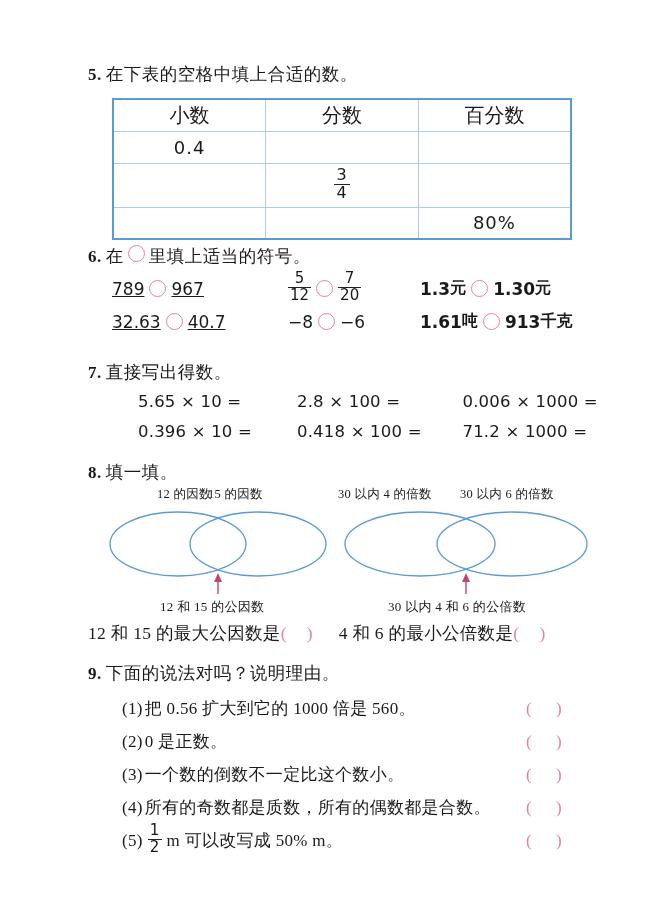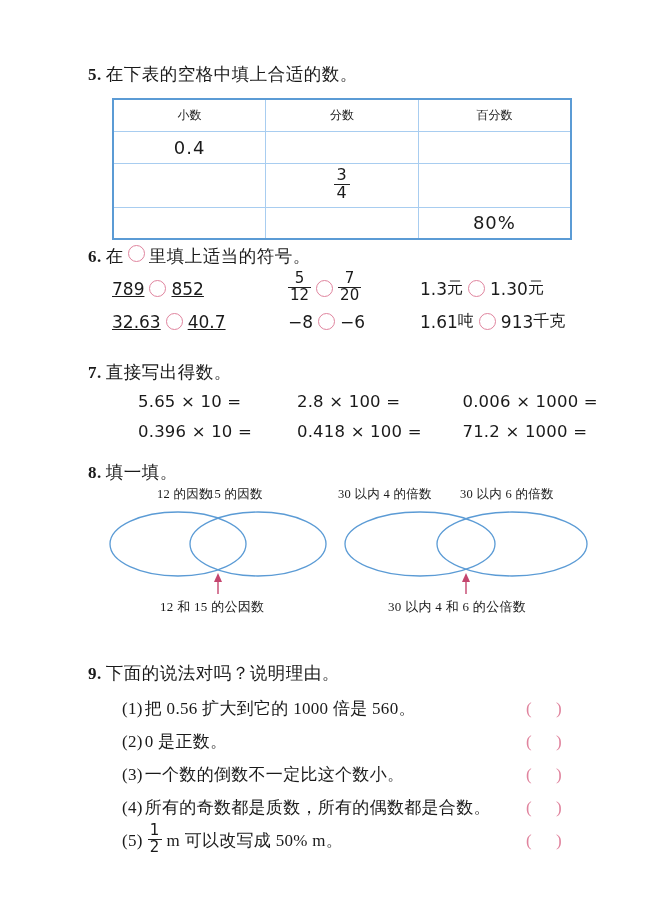--- a/index.html
+++ b/index.html
@@ -39,21 +39,21 @@
     width: 460px;
     border-collapse: collapse;
     border: 2px solid #5b9bd5;
     table-layout: fixed;
   }
   #q5-table td {
     border: 1px solid #a8cdf0;
     height: 32px;
     text-align: center;
     vertical-align: middle;
-    font-size: 12px;
+    font-size: 20px;
     font-family: Liberation Serif, serif;
   }
   #q5-table td.val {
     font-family: "DejaVu Sans", sans-serif;
     font-size: 18px;
     letter-spacing: 1px;
   }
   #q5-table tr.tall td { height: 44px; }
 
   
@@ -90,21 +90,21 @@
   }
   .q6cell {
     display: flex;
     align-items: center;
     font-family: "DejaVu Sans", sans-serif;
     font-size: 17px;
   }
   .q6cell .cn { font-family: "Liberation Serif", serif; font-size: 16px; }
   .col-a { width: 176px; text-decoration: underline; }
   .col-b { width: 132px; }
-  .col-c { width: 172px; }
+  .col-c { width: 172px; font-weight: bold; }
   .ocircle {
     display: inline-block;
     width: 17px;
     height: 17px;
     border: 1.6px solid #e0849e;
     border-radius: 50%;
     margin: 0 5px;
     flex: 0 0 auto;
   }
 
@@ -230,21 +230,21 @@
     <span class="ocircle" style="margin:0 4px;"></span>
     <span>里填上适当的符号。</span>
   </div>
 
   <div id="q6-rows">
 
     <div class="q6row">
       <div class="q6cell col-a">
         <span>789</span>
         <span class="ocircle"></span>
-        <span>852</span>
+        <span>967</span>
       </div>
       <div class="q6cell col-b">
         <span class="frac sm">
           <span class="num">5</span>
           <span class="den">12</span>
         </span>
         <span class="ocircle"></span>
         <span class="frac sm">
           <span class="num">7</span>
           <span class="den">20</span>
@@ -321,20 +321,23 @@
       <ellipse cx="320" cy="42" rx="75" ry="32" fill="none" stroke="#5b9bd5" stroke-width="1.3"></ellipse>
       <ellipse cx="412" cy="42" rx="75" ry="32" fill="none" stroke="#5b9bd5" stroke-width="1.3"></ellipse>
       <line x1="366" y1="92" x2="366" y2="76" stroke="#c4456e" stroke-width="1.4"></line>
       <polygon points="366,71 362,80 370,80" fill="#c4456e"></polygon>
     </svg>
 
     <span class="venn-cap" style="left:44px; top:112px;">12 和 15 的公因数</span>
     <span class="venn-cap" style="left:272px; top:112px;">30 以内 4 和 6 的公倍数</span>
   </div>
 
+  <div id="q8-line">
+    <span>12 和 15 的最大公因数是</span><span class="paren">(    )</span><span style="display:inline-block;width:18px;"></span><span>4 和 6 的最小公倍数是</span><span class="paren">(    )</span>
+  </div>
 
   <div id="q9" class="qhead">
     <span class="qnum">9.</span>
     <span class="qtext">下面的说法对吗？说明理由。</span>
   </div>
 
   <div id="q9-items">
     <div class="q9item">
       <span class="idx">(1)</span>
       <span class="body">把 0.56 扩大到它的 1000 倍是 560。</span>

